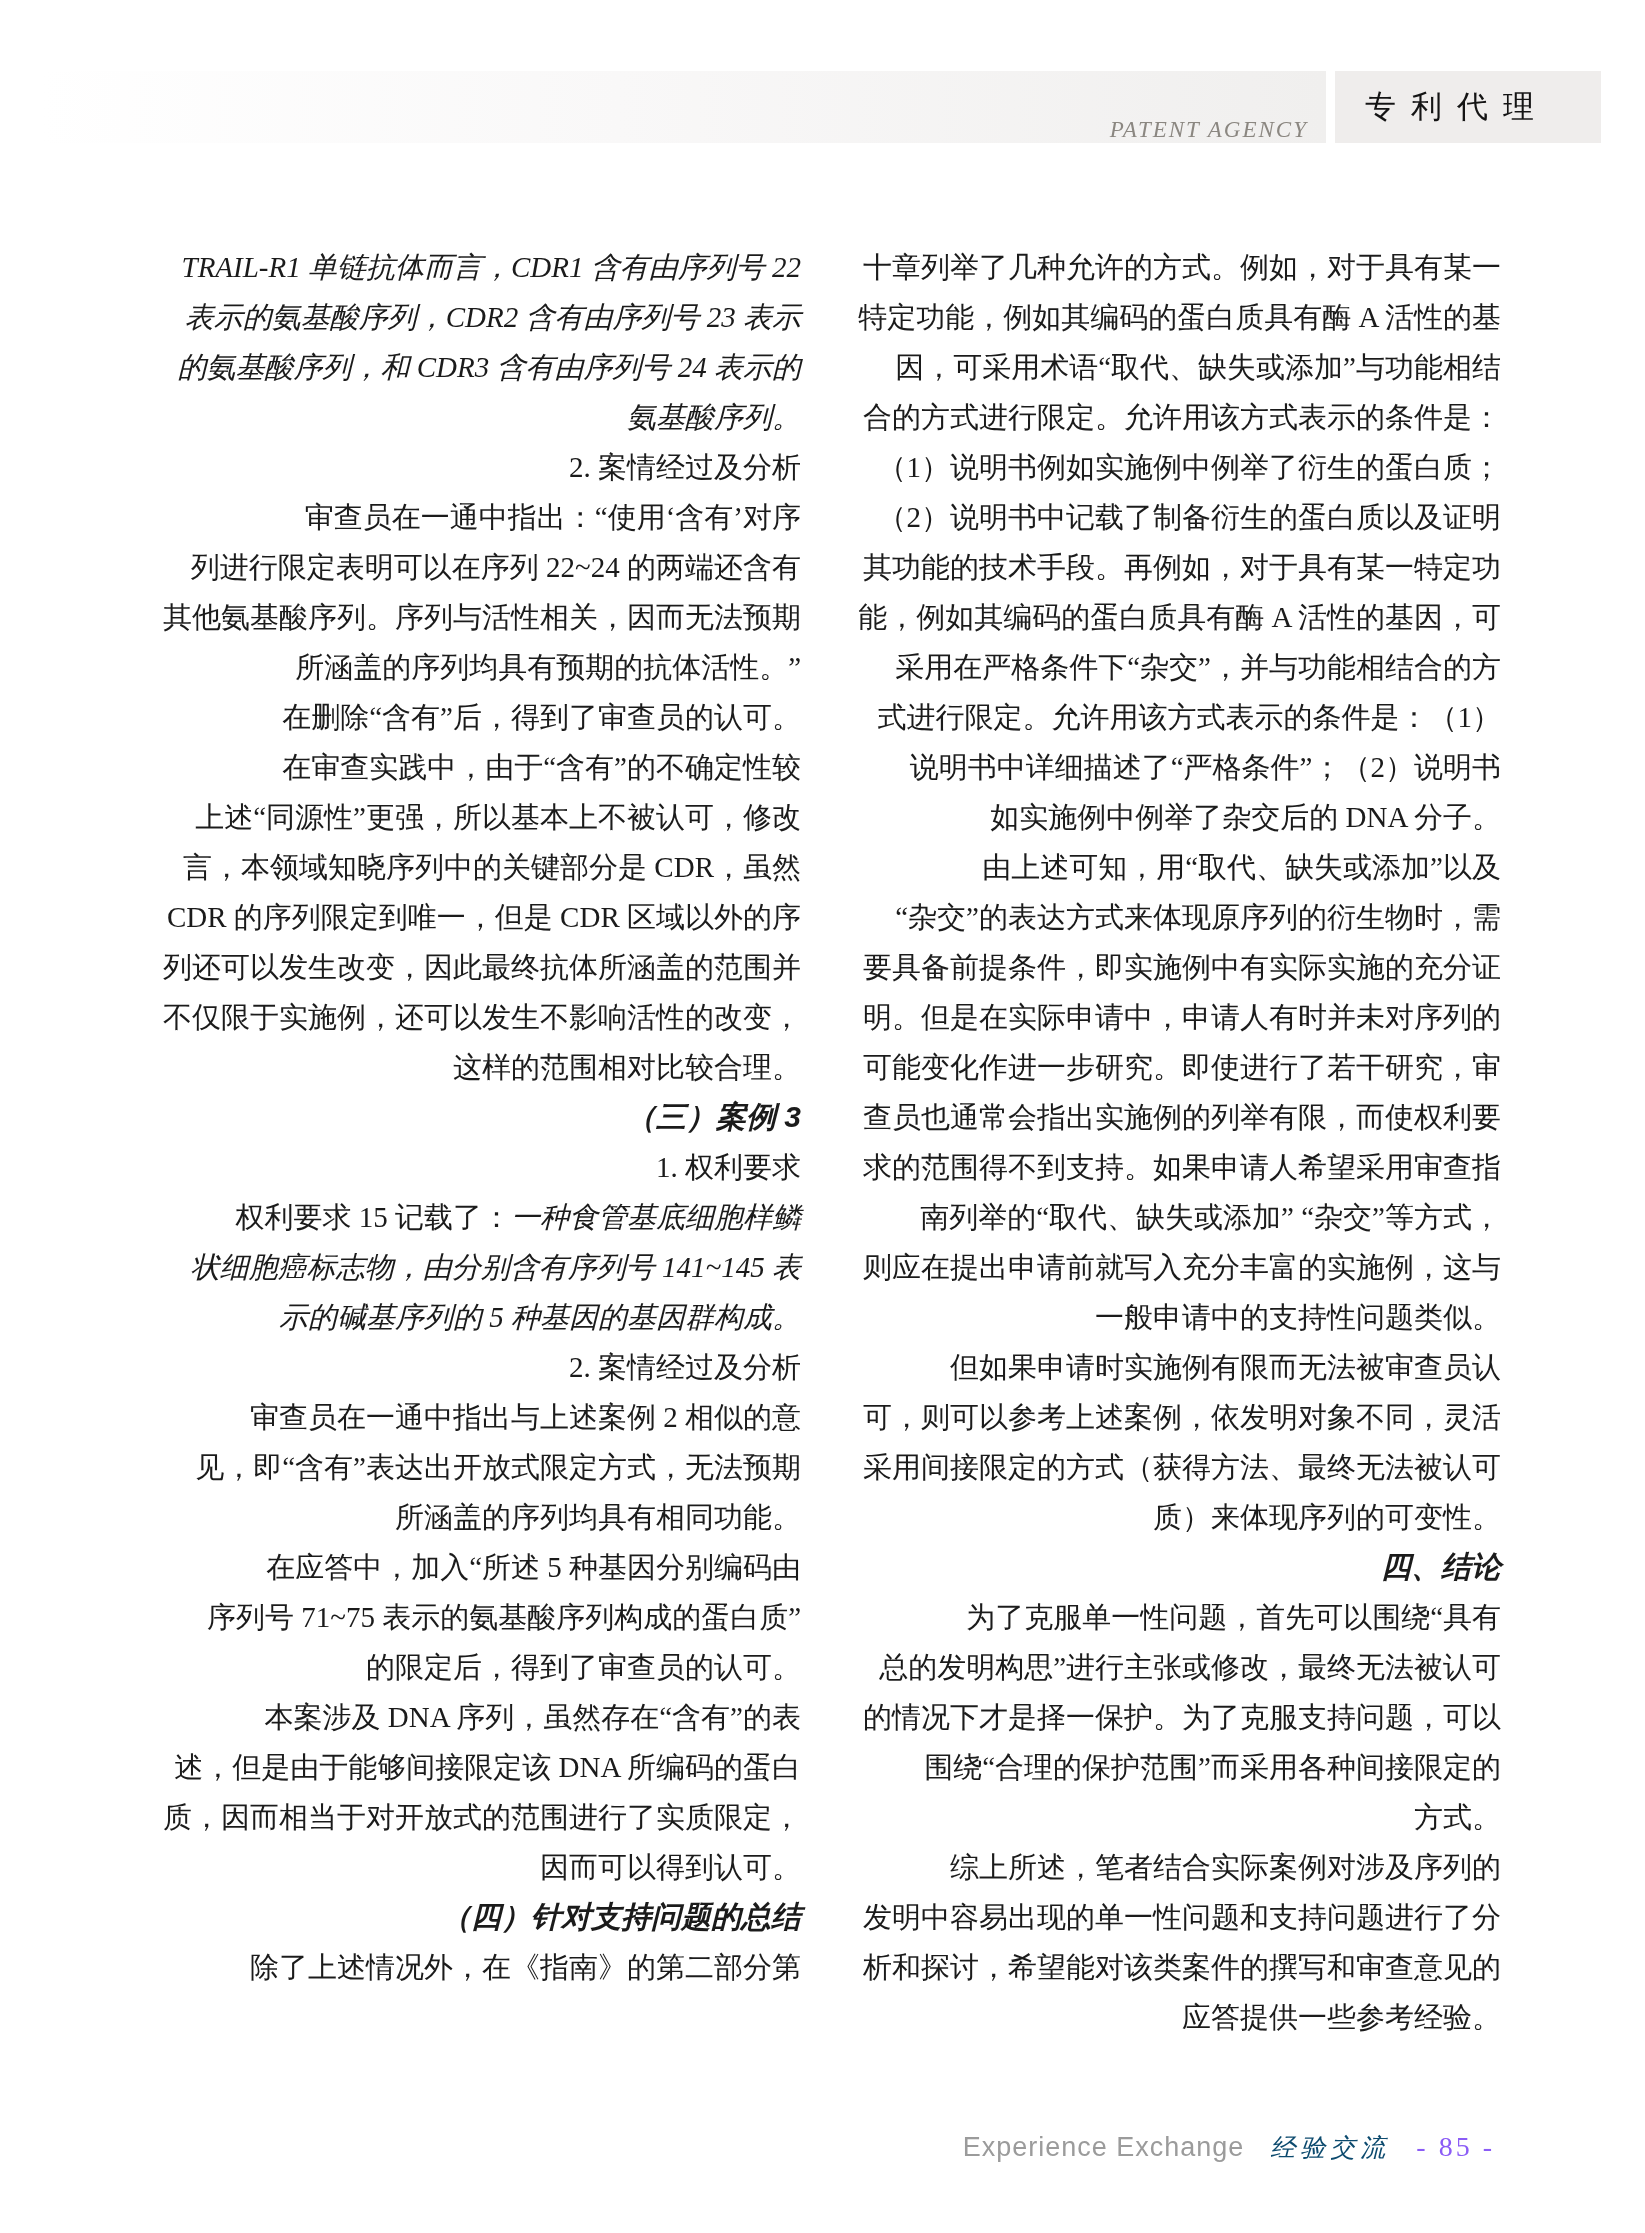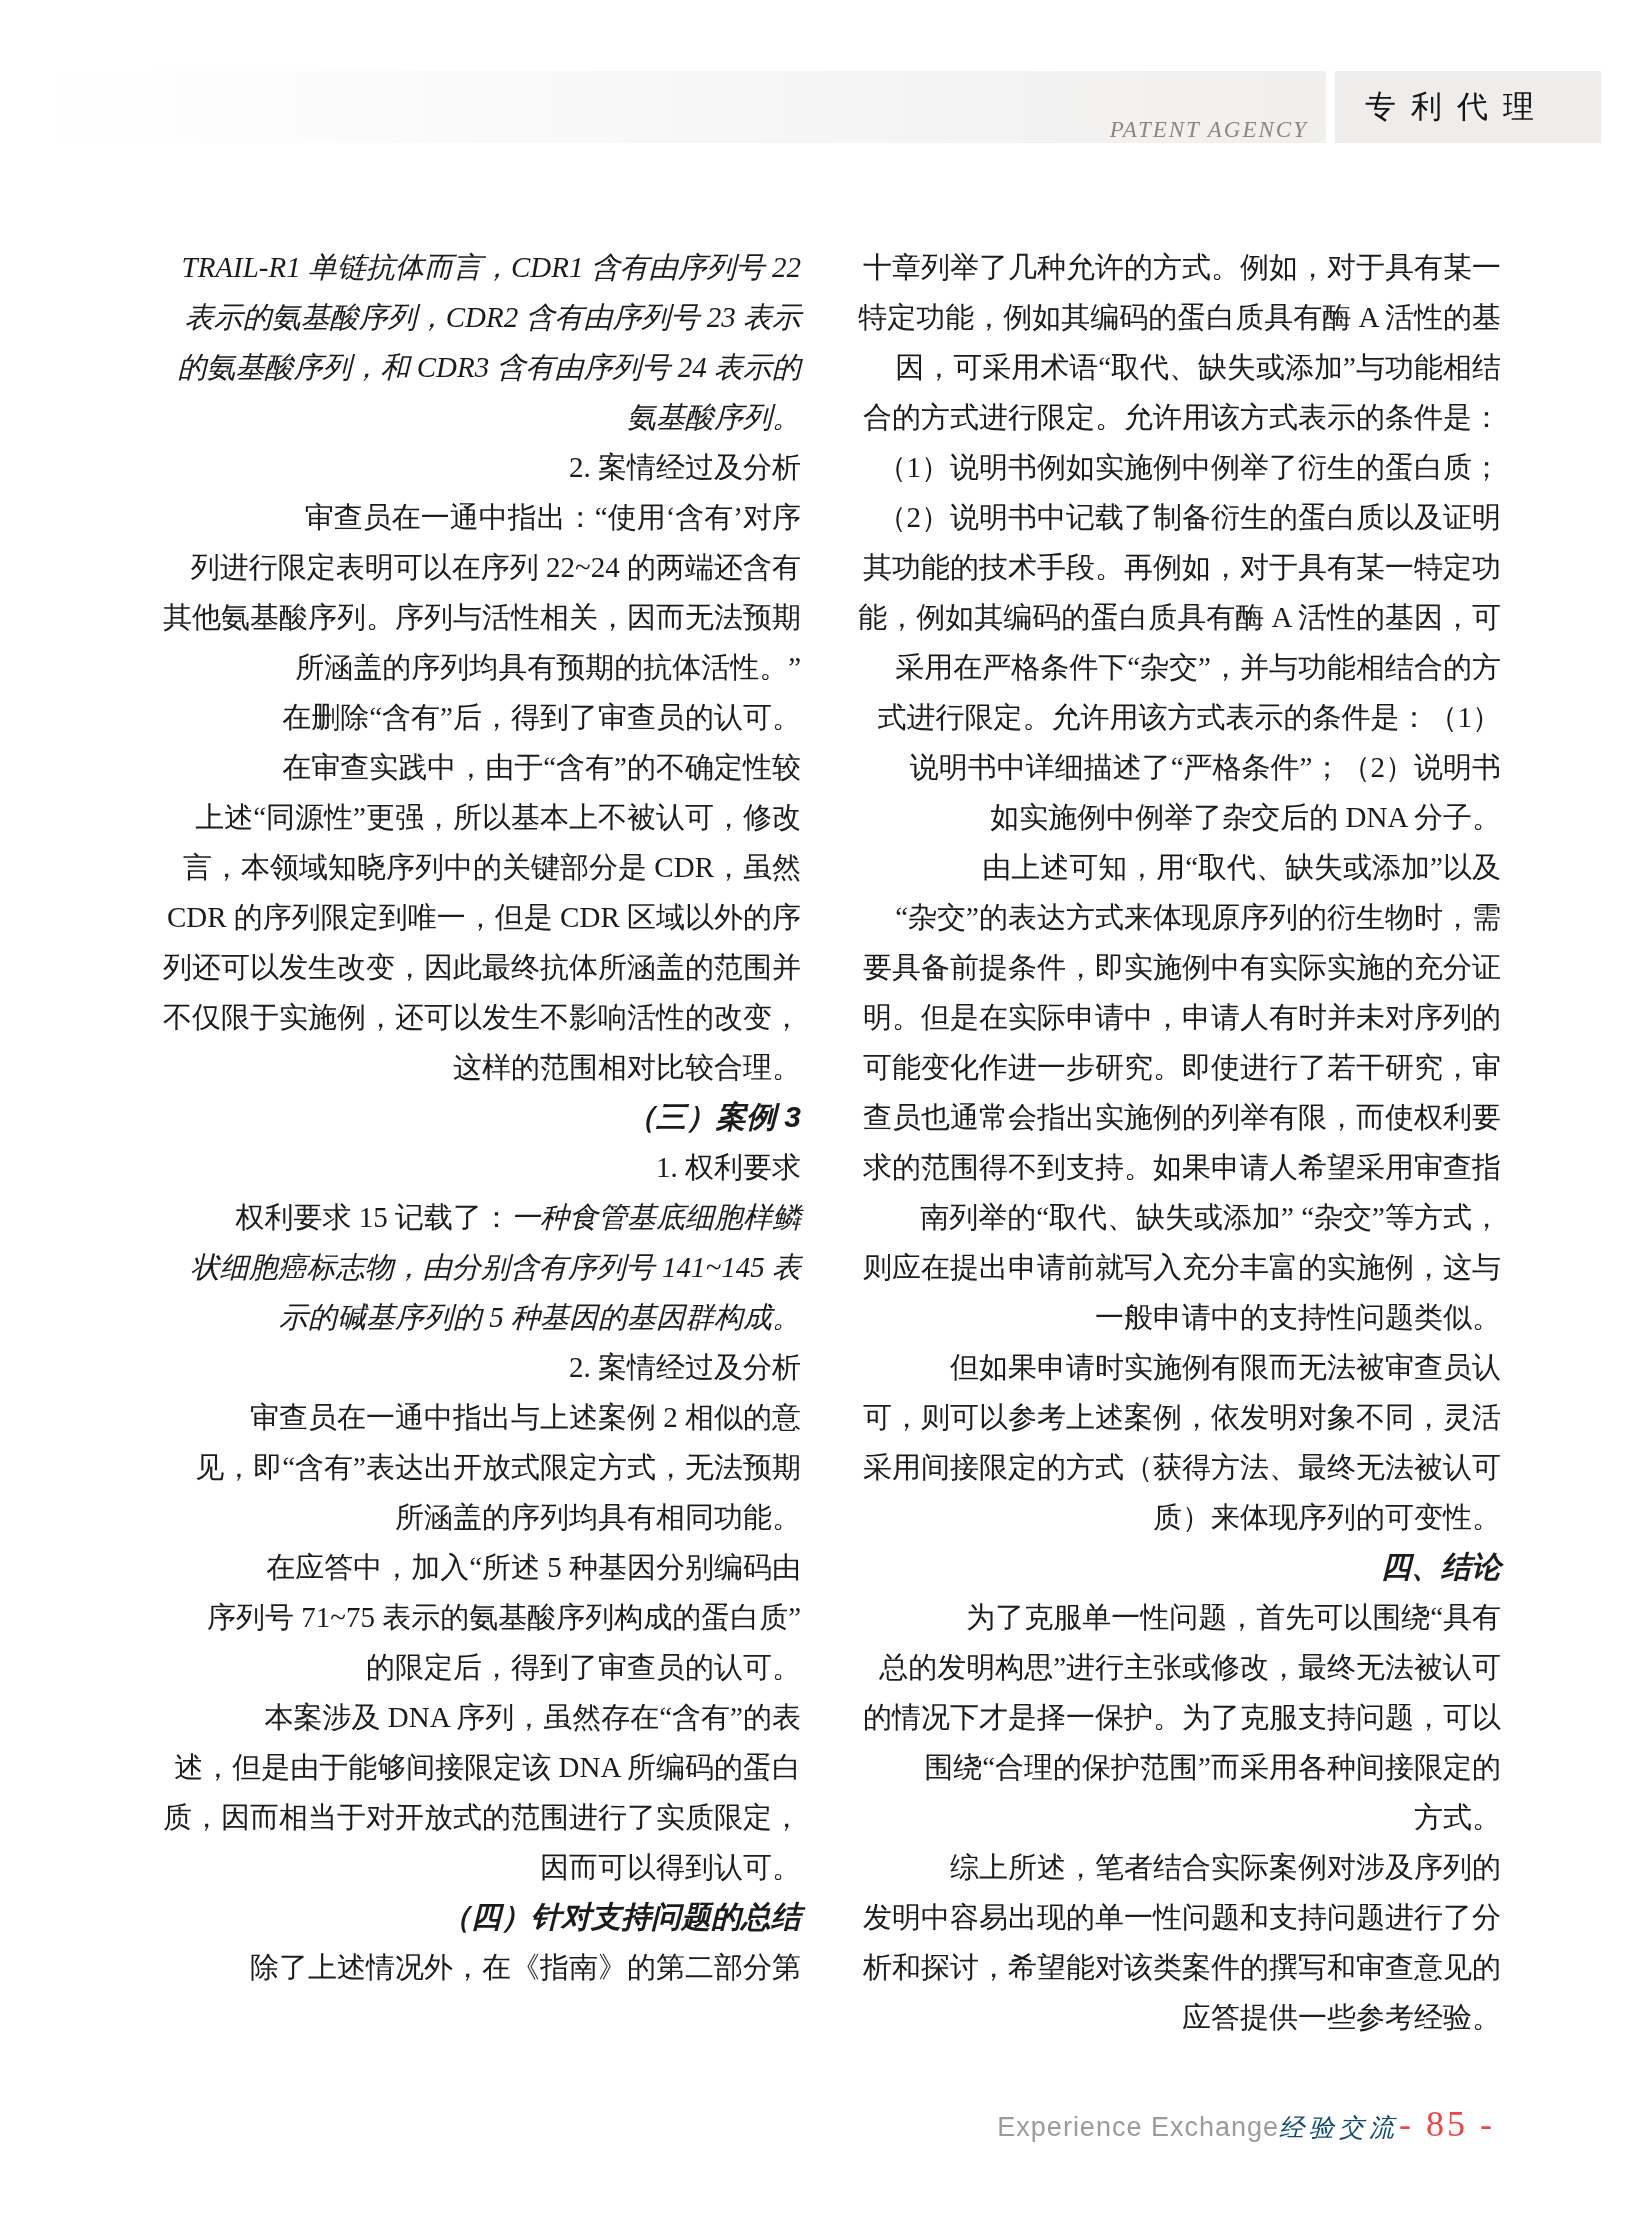--- a/index.html
+++ b/index.html
@@ -68,39 +68,41 @@
   }
   .kai { font-style: italic; }
   .footer {
     position: absolute;
     top: 2103px;
     left: 156px;
     width: 1339px;
     display: flex;
     justify-content: flex-end;
     align-items: baseline;
+    gap: 26px;
   }
   .f-en {
     font-family: "Liberation Sans", "DejaVu Sans", sans-serif;
     font-size: 27px;
     letter-spacing: 1px;
     color: #9b9b9b;
   }
   .f-cn {
     font-family: "Liberation Serif", "DejaVu Serif", serif;
     font-style: italic;
     font-size: 25px;
     letter-spacing: 5px;
     color: #0c4a6e;
   }
   .f-pg {
     font-family: "Liberation Serif", "DejaVu Serif", serif;
-    font-size: 36px;
+    font-size: 28px;
     letter-spacing: 3px;
-    color: #ef4444;
+    color: #8b5cf6;
+    margin-top: 28px;
   }
 </style>
 </head>
 <body>
 
 <div class="page">
 
   <div class="header-bar">
     <span class="journal-en">PATENT AGENCY</span>
   </div>

